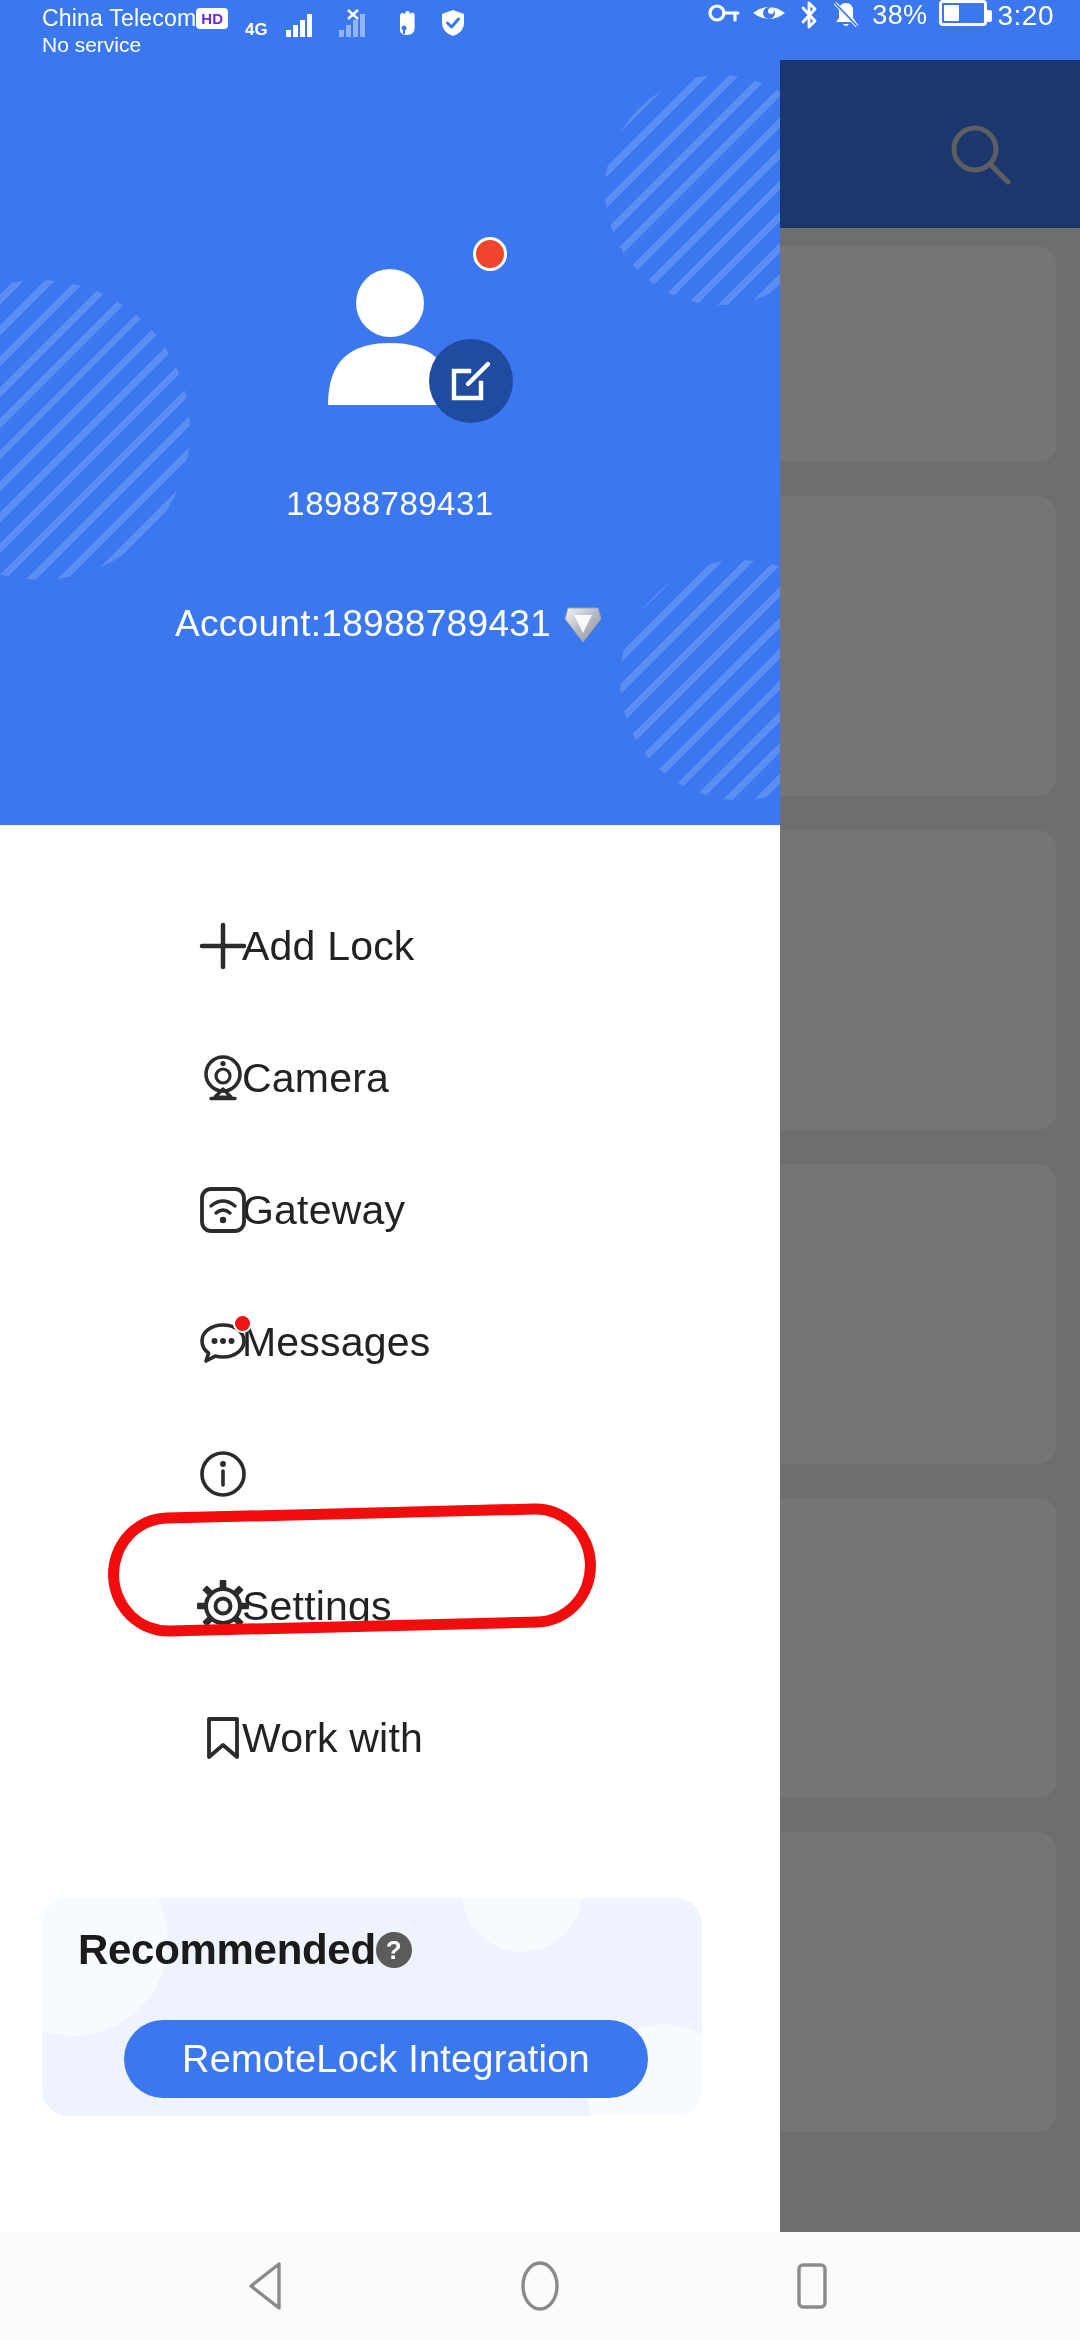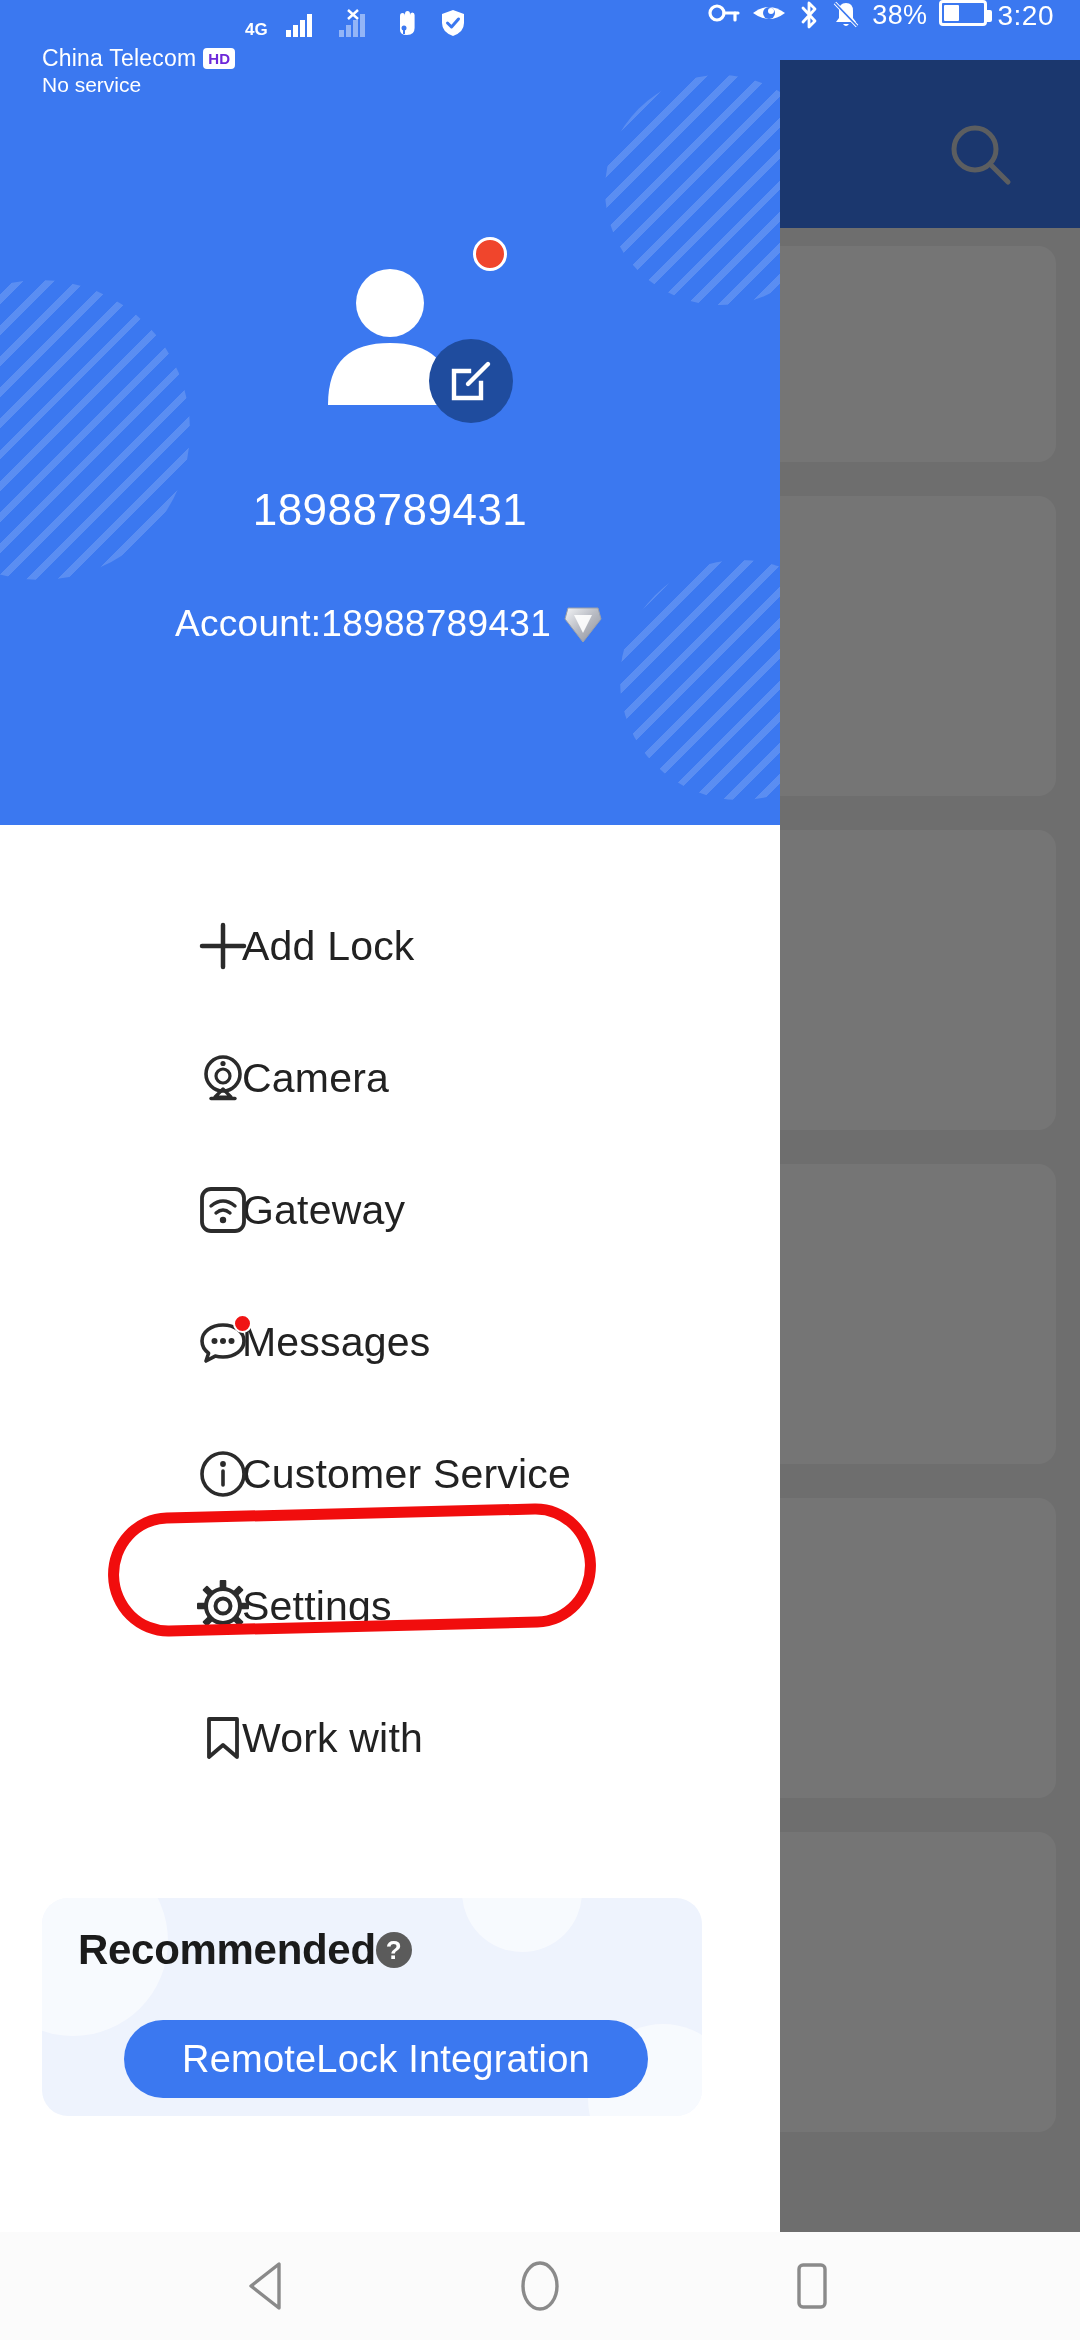--- a/index.html
+++ b/index.html
@@ -70,21 +70,21 @@
   }
 
   
   #statusbar {
     position:absolute; left:0; top:0; width:1080px; height:60px;
     background:#3b78f0;
     color:#ffffff;
     z-index:40;
   }
   #sb-left { position:absolute; left:42px; top:4px; }
-  #sb-carrier { font-size:23px; line-height:28px; letter-spacing:0.2px; display:flex; align-items:center; gap:7px;margin-top:40px;}
+  #sb-carrier { font-size:23px; line-height:28px; letter-spacing:0.2px; display:flex; align-items:center; }
   #sb-hd {
     display:inline-block; font-size:15px; font-weight:bold; line-height:17px;
     border:2px solid #ffffff; border-radius:4px; padding:0 3px;
     color:#6d28d9; background:#ffffff;
   }
   #sb-noservice { font-size:21px; line-height:25px; }
   #sb-signals { position:absolute; left:245px; top:8px; display:flex; align-items:flex-end; gap:17px; }
   #sb-right {
     position:absolute; right:26px; top:0; height:60px;
     display:flex; align-items:flex-start; gap:11px;
@@ -134,21 +134,21 @@
   }
   #avatar-edit {
     position:absolute; right:-48px; bottom:-18px;
     width:84px; height:84px; border-radius:50%;
     background:#1f4c9e;
     display:flex; align-items:center; justify-content:center;
   }
   #profile-name {
     position:absolute; left:0; top:485px; width:780px;
     text-align:center; color:#ffffff;
-    font-size:44px; letter-spacing:0.5px;
+    font-size:33px; letter-spacing:0.5px;
   }
   #profile-account-row {
     position:absolute; left:0; top:602px; width:780px;
     display:flex; align-items:center; justify-content:center; gap:10px;
   }
   #profile-account {
     color:#ffffff; font-size:37px; letter-spacing:0.3px;
   }
 
   
@@ -383,21 +383,20 @@
       </div>
 
       <div class="menu-item">
         <span class="menu-icon">
           <svg width="54" height="54" viewBox="0 0 54 54">
             <circle cx="27" cy="27" r="21" fill="none" stroke="#2b2b2b" stroke-width="3.6"></circle>
             <circle cx="27" cy="17" r="2.9" fill="#2b2b2b"></circle>
             <line x1="27" y1="24" x2="27" y2="38" stroke="#2b2b2b" stroke-width="3.6" stroke-linecap="round"></line>
           </svg>
         </span>
-        <span class="menu-label">Customer Service</span>
       </div>
 
       <div class="menu-item">
         <span class="menu-icon">
           <svg width="54" height="54" viewBox="0 0 54 54">
             <g fill="#2b2b2b">
               <g transform="translate(27,27)">
                 <rect x="-3.3" y="-26" width="6.6" height="9" rx="1"></rect>
                 <g transform="rotate(45)">
                     <rect x="-3.3" y="-26" width="6.6" height="9" rx="1"></rect>

